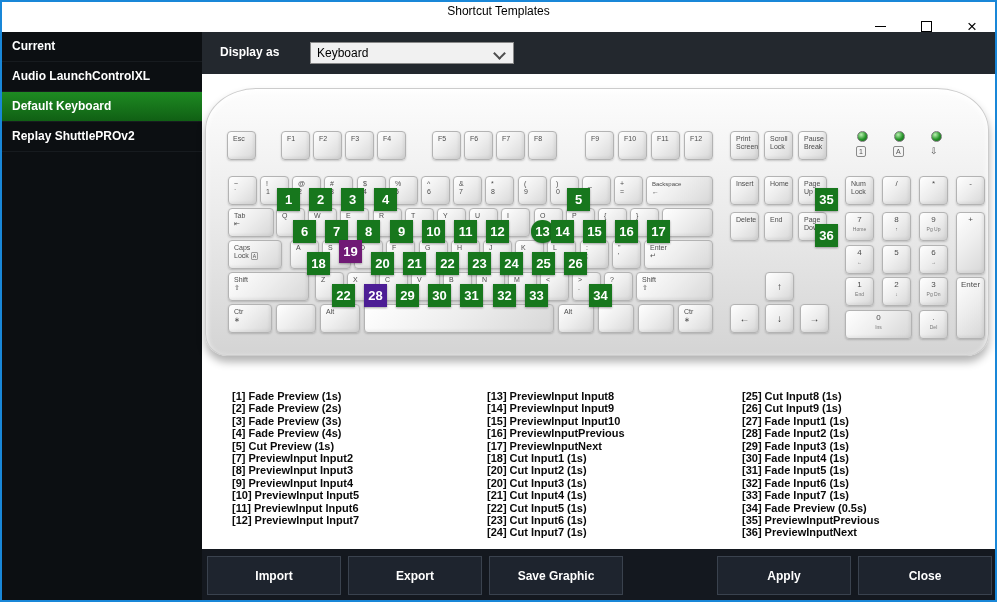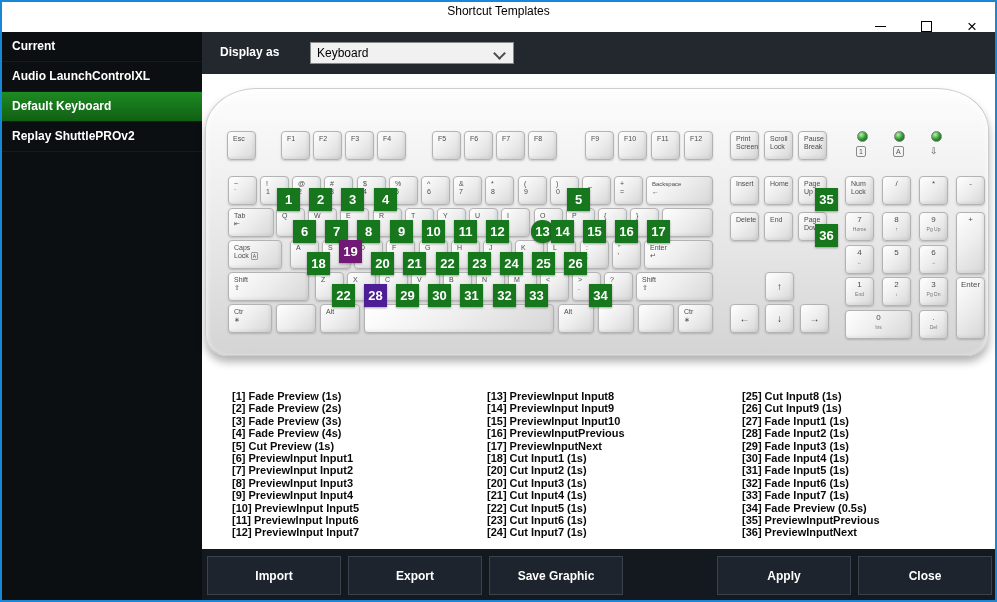--- a/index.html
+++ b/index.html
@@ -507,21 +507,20 @@
             <div class="led-label boxed" style="left: 688px; top: 58px;">A</div>
             <div class="led" style="left: 726px; top: 43px;"></div>
             <div class="led-label" style="left: 725px; top: 58px;">⇩</div>
           </div>
         <div class="shortcut-col c1">
             <div class="shortcut-line">[1] Fade Preview (1s)</div>
             <div class="shortcut-line">[2] Fade Preview (2s)</div>
             <div class="shortcut-line">[3] Fade Preview (3s)</div>
             <div class="shortcut-line">[4] Fade Preview (4s)</div>
             <div class="shortcut-line">[5] Cut Preview (1s)</div>
-            <div class="shortcut-line">[6] PreviewInput Input1</div>
             <div class="shortcut-line">[7] PreviewInput Input2</div>
             <div class="shortcut-line">[8] PreviewInput Input3</div>
             <div class="shortcut-line">[9] PreviewInput Input4</div>
             <div class="shortcut-line">[10] PreviewInput Input5</div>
             <div class="shortcut-line">[11] PreviewInput Input6</div>
             <div class="shortcut-line">[12] PreviewInput Input7</div>
           </div>
         <div class="shortcut-col c2">
             <div class="shortcut-line">[13] PreviewInput Input8</div>
             <div class="shortcut-line">[14] PreviewInput Input9</div>

